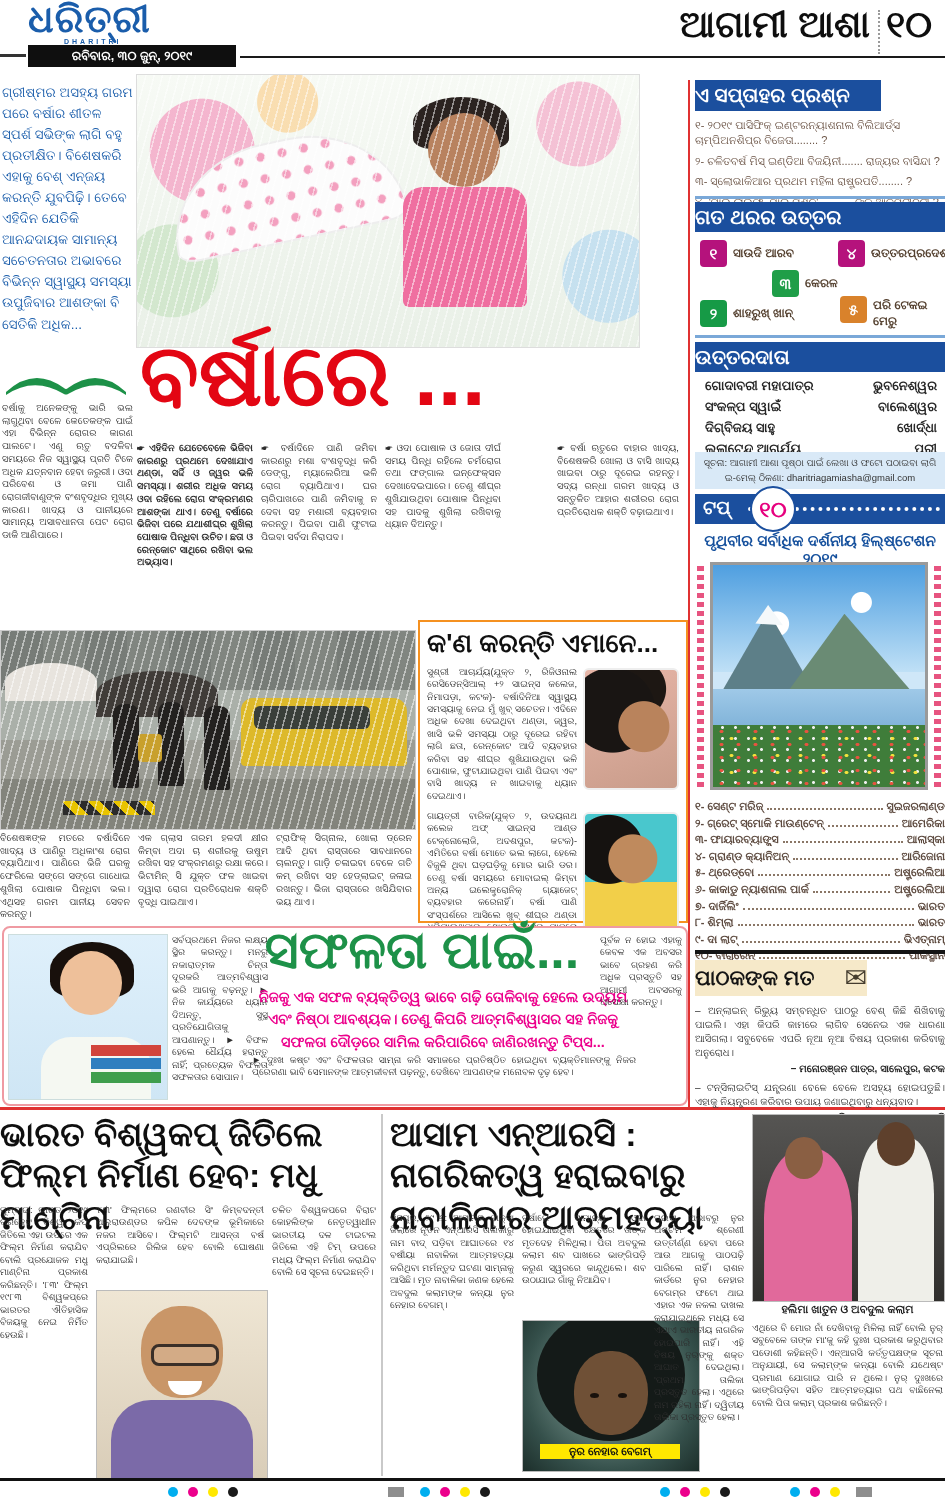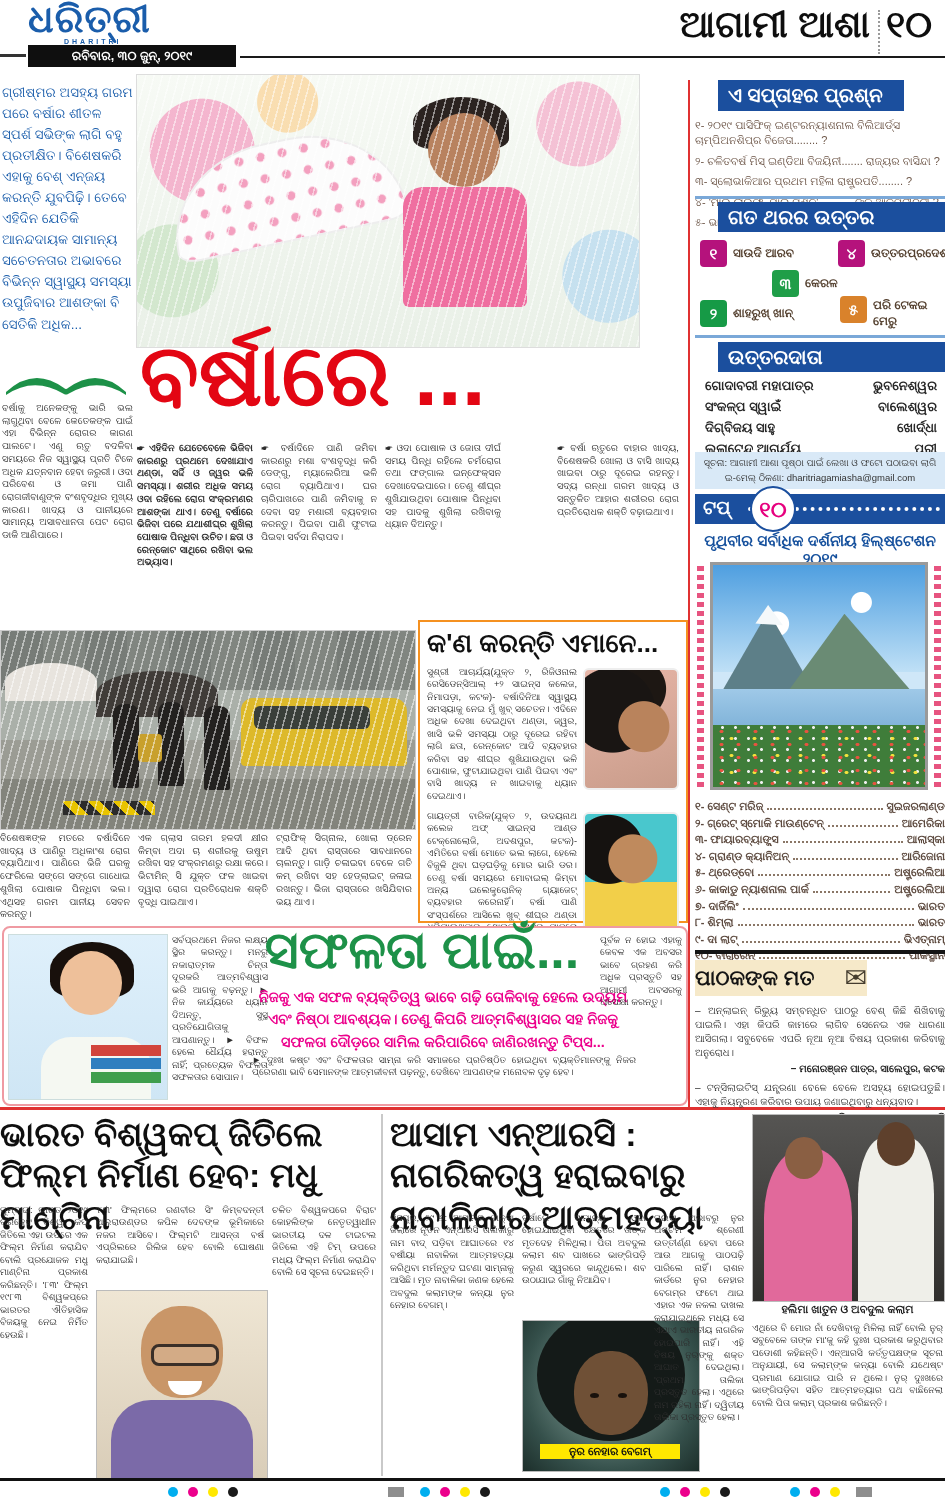--- a/index.html
+++ b/index.html
@@ -53,21 +53,21 @@
   .success{left:2px;top:926px;width:686px;height:180px;border:2px solid #ef9aa2;border-radius:8px;
            background:#fff;box-sizing:border-box;}
   .s-title{left:250px;top:-6px;width:340px;text-align:center;font-size:52px;font-weight:bold;color:#1d9148;}
   .s-sub{left:248px;top:60px;width:386px;text-align:center;font-size:14.5px;font-weight:bold;
          color:#ec008c;line-height:1.55;}
   .s-colL{left:170px;top:8px;width:96px;height:164px;font-size:9.3px;}
   .s-colM{left:250px;top:128px;width:384px;height:46px;font-size:9.3px;}
   .s-colR{left:598px;top:8px;width:82px;height:164px;font-size:9.3px;}
 
   
-  .bluebar{background:#1b4f9e;color:#fff;font-weight:bold;font-size:20px;line-height:30px;padding-left:10px;box-sizing:border-box;margin-left:23px;}
+  .bluebar{background:#1b4f9e;color:#fff;font-weight:bold;font-size:20px;line-height:30px;padding-left:0;box-sizing:border-box;}
   .q-title{left:695px;top:80px;width:186px;height:31px;}
   .q-list{left:695px;top:118px;width:250px;}
   .q-list p{margin:0 0 5px 0;font-size:11px;line-height:1.4;color:#6d5648;}
   .underline-blue{height:3px;background:#7aa8d8;}
   .ansbar{left:695px;top:202px;width:250px;height:30px;}
   .ans-sq{width:27px;height:27px;border-radius:4px;color:#fff;font-weight:bold;font-size:15px;
           text-align:center;line-height:27px;}
   .ans-lb{font-size:12px;font-weight:bold;color:#54402f;line-height:1.3;}
   .respbar{left:695px;top:342px;width:250px;height:30px;}
   .resp-rows{left:705px;top:378px;width:232px;}

